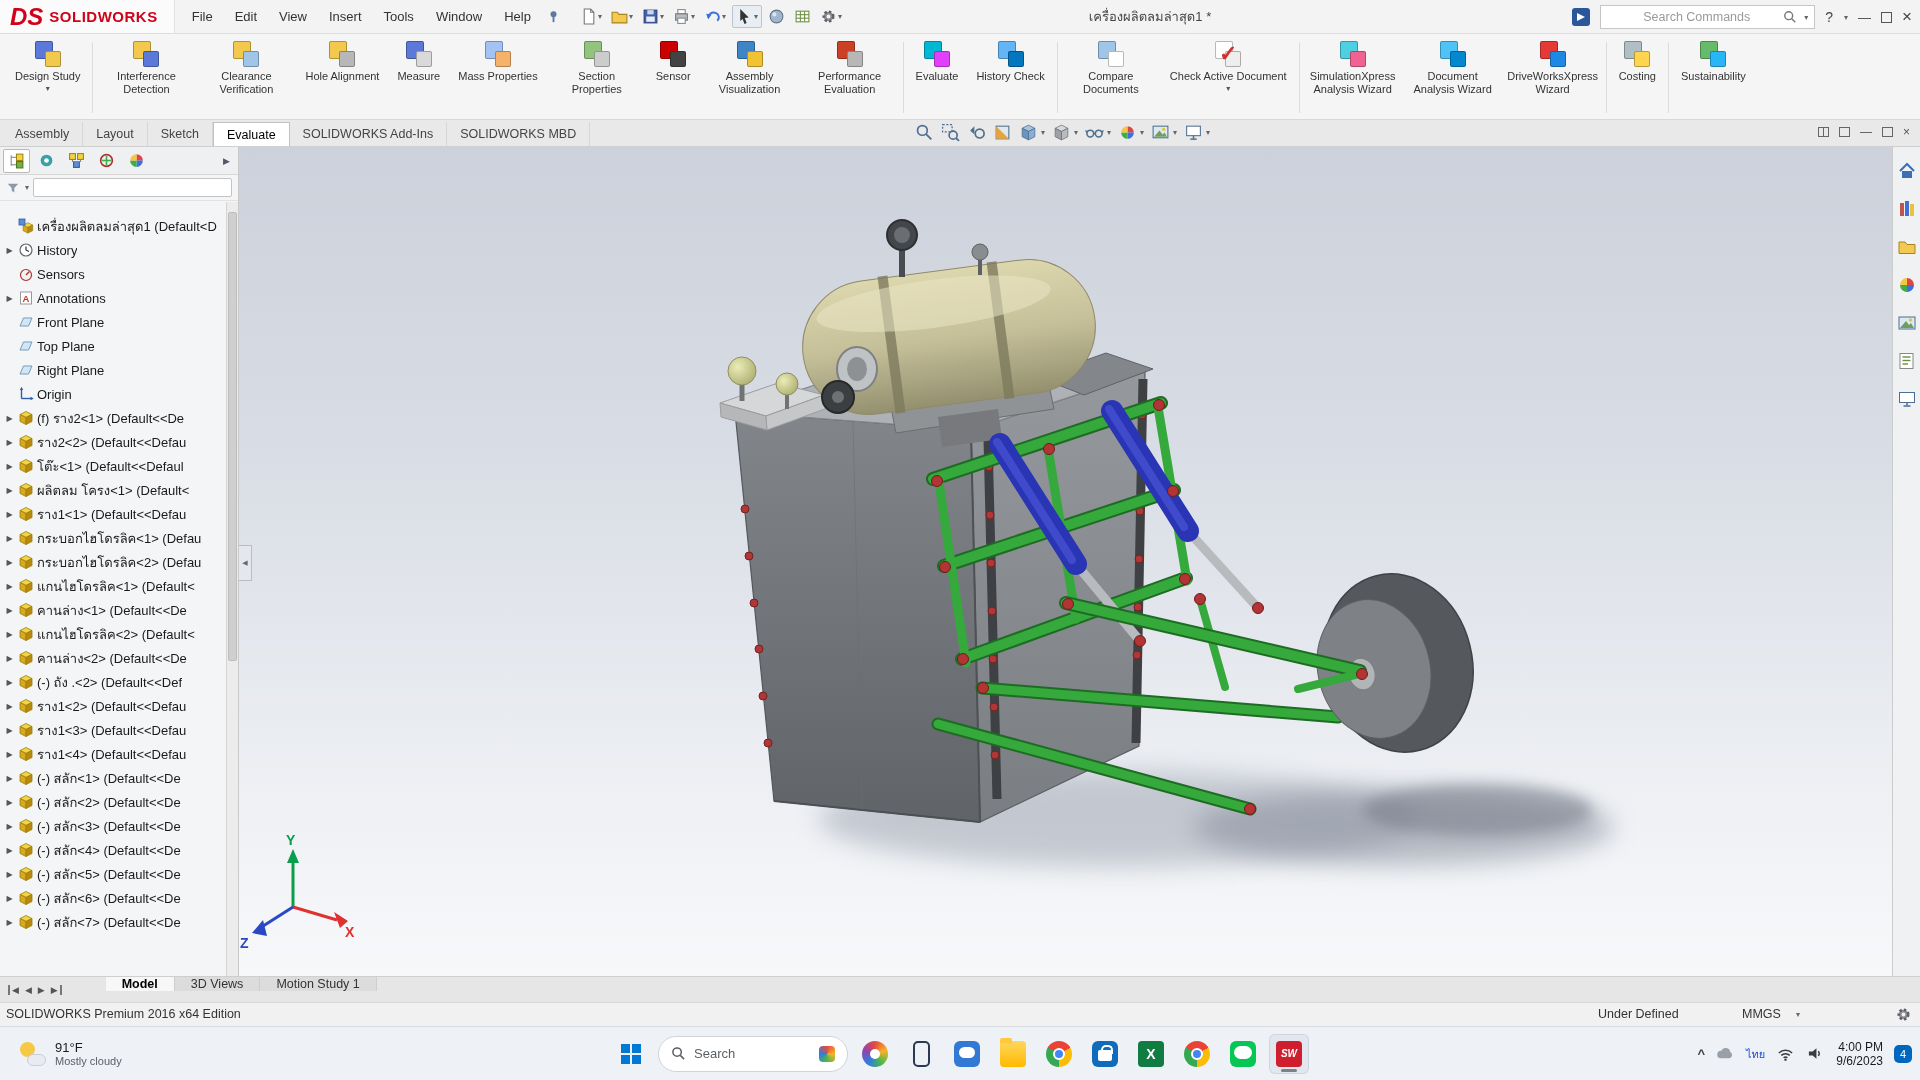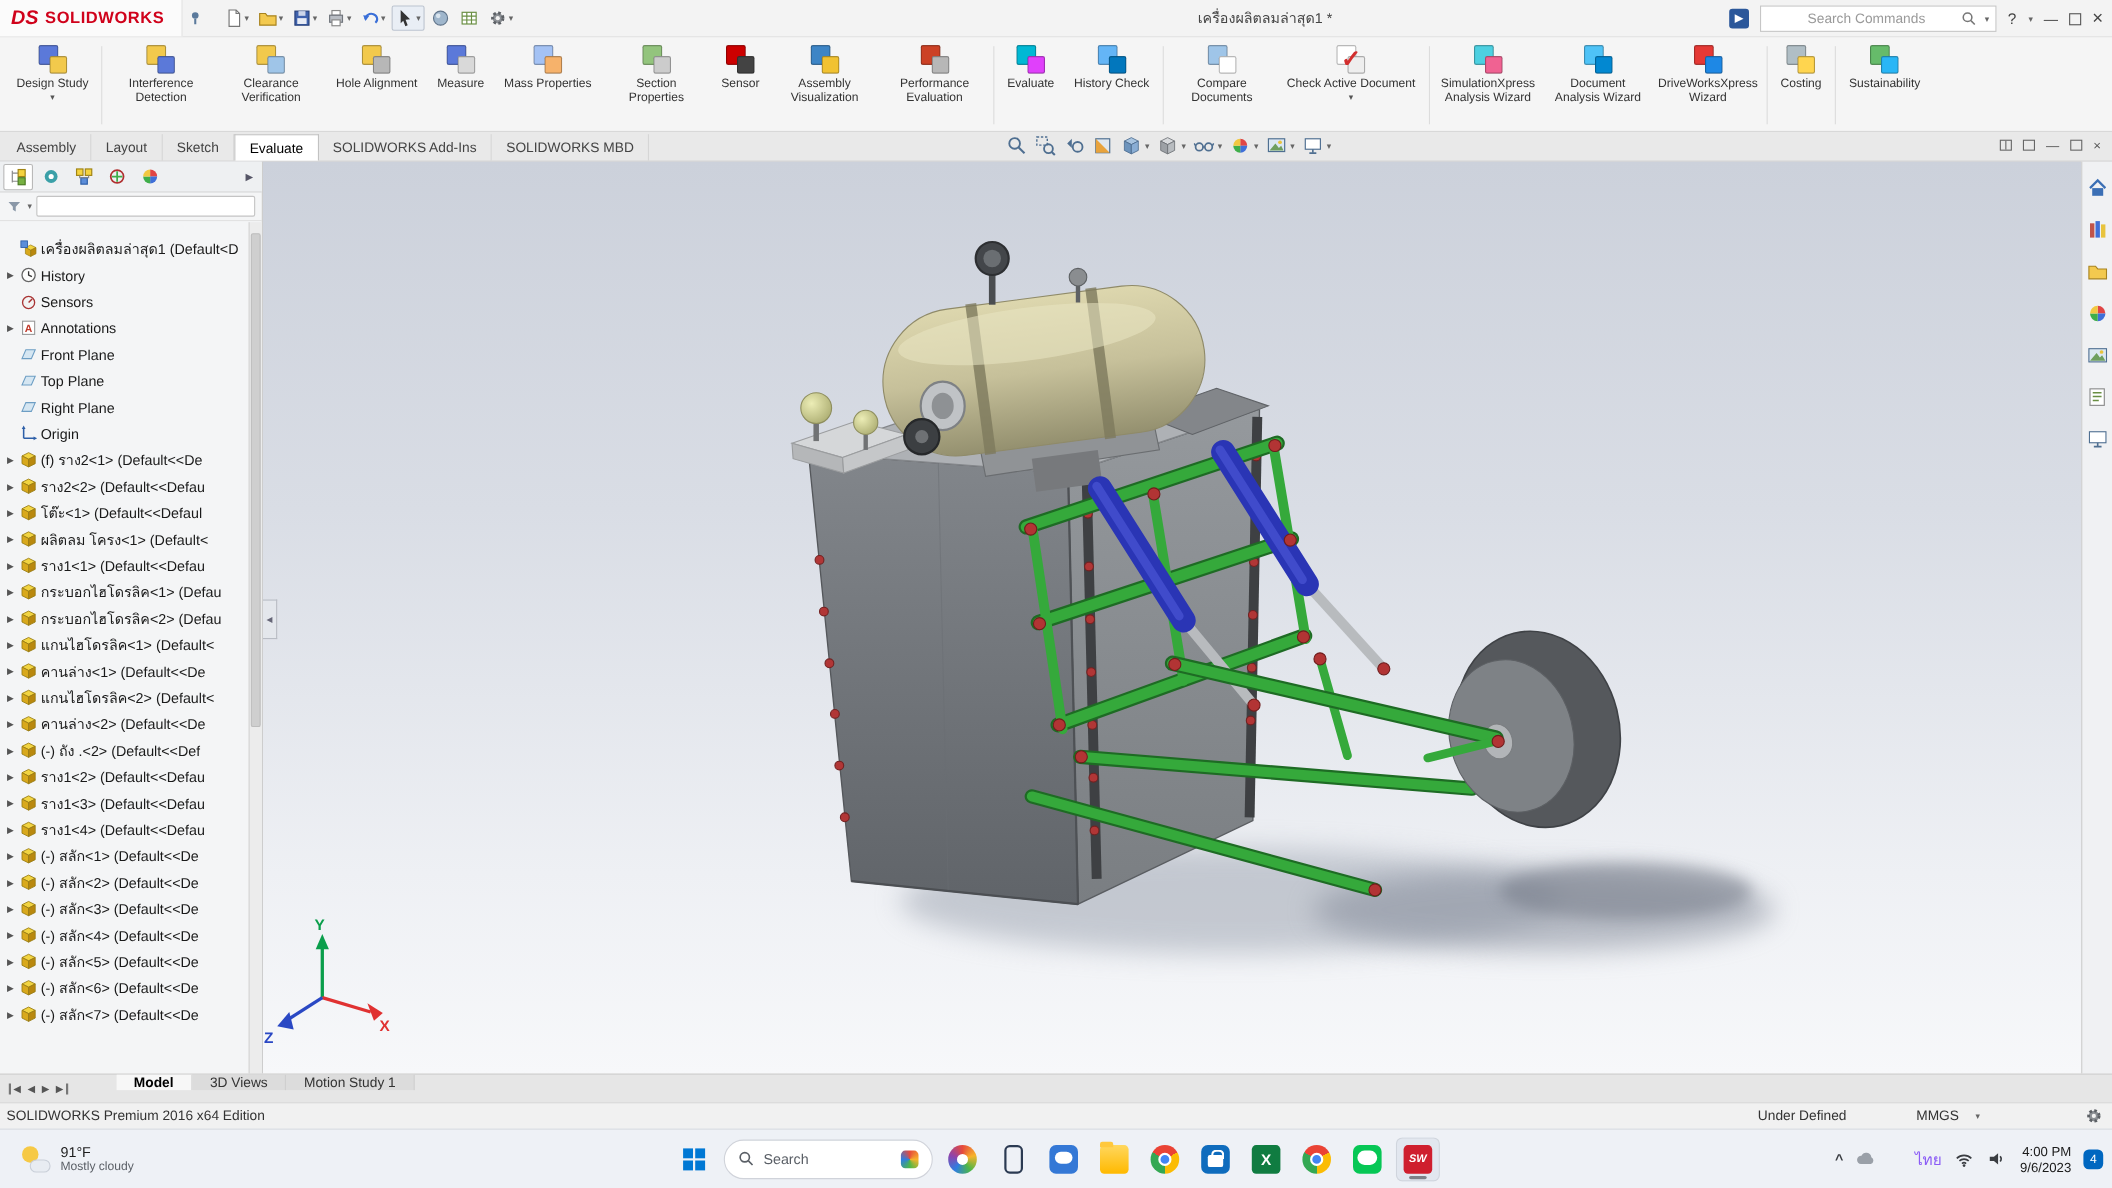--- a/index.html
+++ b/index.html
@@ -5,21 +5,21 @@
   * { margin:0; padding:0; box-sizing:border-box; }
   html,body { width:1920px; height:1080px; overflow:hidden; background:#fff;
               font-family:"Liberation Sans", sans-serif; }
   #app { position:relative; width:1920px; height:1080px; background:#f0f0f0; color:#222; font-size:13px; }
 
   
   #menubar { position:absolute; left:0; top:0; width:1920px; height:34px; background:#f3f3f3;
              border-bottom:1px solid #dedede; display:flex; align-items:center; }
   .logo { display:flex; align-items:center; gap:6px; padding:0 16px 0 10px; height:100%;
           background:#fbfbfb; border-right:1px solid #e2e2e2; }
-  .logo-ds { color:#d0021b; font-weight:bold; font-style:italic; font-size:18px; }
+  .logo-ds { color:#d0021b; font-weight:bold; font-style:italic; font-size:24px; }
   .logo-text { color:#d0021b; font-weight:bold; font-size:15px; letter-spacing:.5px; }
   .menus { display:flex; height:100%; margin-left:6px; }
   .menu-item { padding:0 11px; display:flex; align-items:center; font-size:13px; color:#333; cursor:default; }
   .pin { margin-left:4px; display:flex; align-items:center; }
   .qt { display:flex; align-items:center; gap:3px; margin-left:16px; }
   .qbtn { display:flex; align-items:center; padding:2px 3px; border-radius:2px; }
   .qbtn svg { width:17px; height:17px; }
   .caret { font-size:8px; color:#666; margin-left:1px; }
   .doc-title { position:absolute; left:1150px; transform:translateX(-50%); font-size:13px; color:#444; white-space:nowrap; }
   .mb-right { position:absolute; right:8px; top:0; height:34px; display:flex; align-items:center; gap:10px; }
@@ -163,21 +163,21 @@
                        border:2px solid #fff; border-bottom:none; border-radius:5px 5px 0 0; }
   .app-excel { background:#107c41; border-radius:4px; color:#fff; font-weight:bold; font-size:14px;
                display:flex; align-items:center; justify-content:center; }
   .app-line { background:#06c755; }
   .app-line::after { content:''; position:absolute; left:4px; top:5px; width:18px; height:13px;
                      background:#fff; border-radius:7px; }
   .app-solidworks { background:#cf1f2e; border-radius:4px; color:#fff; font-weight:bold; font-size:10px;
                     font-style:italic; display:flex; align-items:center; justify-content:center; }
   .tb-tray { position:absolute; right:8px; top:0; height:100%; display:flex; align-items:center; gap:11px; }
   .tray-chevron { font-size:13px; color:#3a3d42; font-weight:bold; }
-  .tray-lang { font-size:14px; color:#8b5cf6;margin-left:24px; }
+  .tray-lang { font-size:11px; color:#1d4ed8; }
   .tray-ic { width:19px; height:17px; }
   .tray-clock { text-align:right; font-size:12px; color:#1b1b1b; line-height:14px; }
   .tray-badge { min-width:18px; height:18px; border-radius:5px; background:#0067c0; color:#fff;
                 font-size:11px; display:flex; align-items:center; justify-content:center; padding:0 3px; }
 </style>
 </head>
 <body>
 
 <svg style="position:absolute;width:0;height:0" aria-hidden="true">
 <defs>
@@ -214,20 +214,29 @@
 </defs>
 </svg>
 
 <div id="app">
 
   <div id="menubar">
     <div class="logo">
       <span class="logo-ds">DS</span>
       <span class="logo-text">SOLIDWORKS</span>
     </div>
+    <div class="menus">
+        <div class="menu-item">File</div>
+        <div class="menu-item">Edit</div>
+        <div class="menu-item">View</div>
+        <div class="menu-item">Insert</div>
+        <div class="menu-item">Tools</div>
+        <div class="menu-item">Window</div>
+        <div class="menu-item">Help</div>
+      </div>
     <span class="pin">
       <svg width="15" height="15" viewBox="0 0 16 16">
           <circle cx="8" cy="5.5" r="3.2" fill="#5b7a9c"></circle>
           <line x1="8" y1="8.5" x2="8" y2="14" stroke="#5b7a9c" stroke-width="2"></line>
         </svg>
     </span>
     <div class="qt">
       <span class="qbtn">
         <svg viewBox="0 0 16 16">
             <path d="M4 1 h6 l3 3 v11 H4 Z" fill="#fff" stroke="#777"></path>

